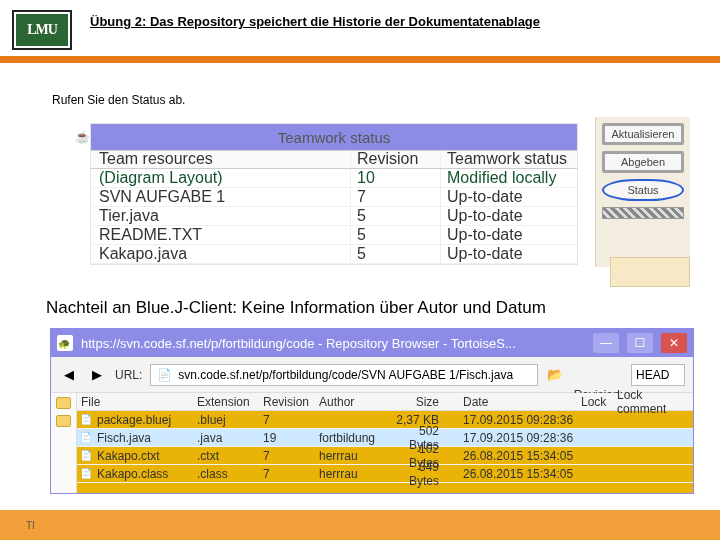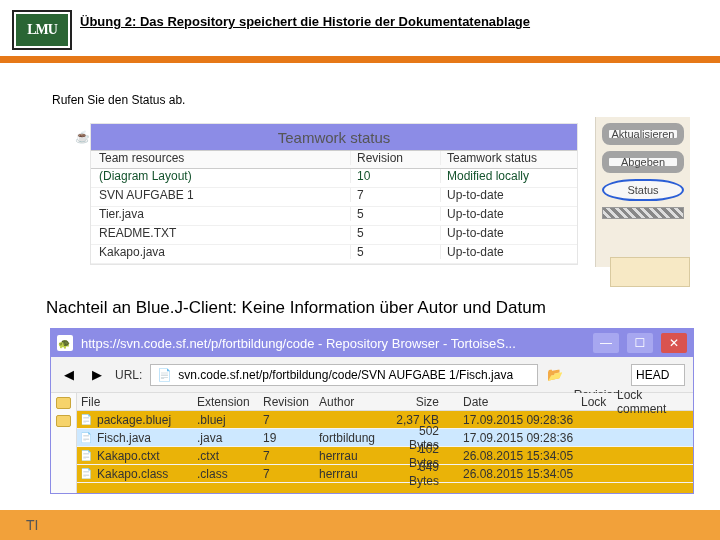--- a/index.html
+++ b/index.html
@@ -1,43 +1,43 @@
 <!DOCTYPE html>
 <html><head>
 <meta charset="utf-8">
 <style>
   * { margin: 0; padding: 0; box-sizing: border-box; }
   body { width: 720px; height: 540px; font-family: Arial, sans-serif; background: #fff; overflow: hidden; position: relative; }
 
   
-  .header { display: flex; align-items: flex-start; padding: 10px 0 0 12px; gap: 8px; }
+  .header { display: flex; align-items: flex-start; padding: 10px 0 0 12px; gap: 18px; }
   .logo { width: 60px; height: 40px; border: 2px solid #222; display: flex; align-items: center; justify-content: center; padding: 2px; }
   .logo-inner { width: 100%; height: 100%; background: #2a6534; display: flex; align-items: center; justify-content: center; color: #fff; font-weight: bold; font-size: 14px; letter-spacing: -1px; font-family: Georgia, serif; }
   .title { font-size: 13px; font-weight: bold; text-decoration: underline; line-height: 1.3; padding-top: 4px; }
   .orange-bar { height: 7px; background: #e67817; margin-top: 6px; }
 
   
   .body-text { padding: 30px 0 10px 52px; font-size: 12px; }
 
   
   .shot1 { position: relative; margin: 6px 30px 16px 50px; height: 145px; }
   .shot1-left { position: absolute; left: 40px; top: 0; width: 488px; background: #fff; border: 1px solid #e5e5e5; }
   .shot1-wintitle { height: 26px; background: #8c8ce6; display: flex; align-items: center; position: relative; }
   .java-icon { position: absolute; left: -18px; top: 3px; width: 20px; height: 20px; display:flex; align-items:center; justify-content:center; font-size:12px; }
   .shot1-wintitle-text { flex: 1; text-align: center; color: #555; font-size: 15px; }
-  .shot1-head, .shot1-row { display: flex; font-size: 12px; height: 19px; align-items: flex-start; }
+  .shot1-head, .shot1-row { display: flex; font-size: 16px; height: 19px; align-items: flex-end; }
   .shot1-head { border-top: 1px solid #ccc; border-bottom: 1px solid #ccc; color: #333; background:#fafafa; }
   .shot1-c1 { width: 260px; padding-left: 8px; border-right: 1px solid #eee; }
   .shot1-c2 { width: 90px; padding-left: 6px; border-right: 1px solid #eee; }
   .shot1-c3 { flex: 1; padding-left: 6px; }
   .shot1-row { border-bottom: 1px solid #f0f0f0; color: #333; }
   .row-green { color: #14532d; }
 
   .shot1-right { position: absolute; right: 0; top: -6px; width: 95px; height: 150px; background: #f3ede0; border-left: 1px solid #d9d3c4; padding: 6px 6px; }
-  .rbtn { height: 22px; background: #f7f7f7; border: 7px solid #a3a3a3; border-radius: 8px; font-size: 11px; color: #444; display:flex; align-items:center; justify-content:center; margin-bottom: 6px; }
+  .rbtn { height: 22px; background: #f7f7f7; border: 3px solid #a3a3a3; border-radius: 2px; font-size: 11px; color: #444; display:flex; align-items:center; justify-content:center; margin-bottom: 6px; }
   .rbtn.circled { border: 2px solid #2a5ed6; border-radius: 50% / 60%; }
   .hatch { height: 12px; margin-top: 6px; background: repeating-linear-gradient(45deg,#888 0,#888 3px,#ddd 3px,#ddd 6px); border:1px solid #999; }
   .beige-block { position:absolute; right:0; bottom:-20px; width:80px; height:30px; background:#f7e9c5; border:1px solid #d9caa0; }
 
   
   .caption { padding: 14px 0 6px 46px; font-size: 17px; }
 
   
   .shot2 { margin: 4px 26px 0 50px; border: 1px solid #8c8ce6; }
   .shot2-top { height: 28px; background: #8c8ce6; display: flex; align-items: center; padding: 0 6px; gap: 8px; }
@@ -63,21 +63,21 @@
   .fl-row.sel { background:#cde8ff; }
   .fc-file { width:120px; padding-left:4px; display:flex; align-items:center; gap:4px; }
   .fc-ext { width:66px; }
   .fc-rev { width:56px; }
   .fc-auth { width:74px; }
   .fc-size { width:70px; text-align:right; padding-right:24px; }
   .fc-date { width:118px; }
   .fc-lock, .fc-lc { width:36px; }
   .file-icon { width:12px; height:12px; display:inline-flex; align-items:center; justify-content:center; font-size:10px; }
 
-  .footer-bar { position:absolute; left:0; bottom:0; height:30px; width:100%; background:#f2a13a; display:flex; align-items:center; padding-left:26px; color:#555; font-size:14px; z-index:-1; }
+  .footer-bar { position:absolute; left:0; bottom:0; height:30px; width:100%; background:#f2a13a; display:flex; align-items:center; padding-left:26px; color:#555; font-size:10px; z-index:-1; }
 </style>
 </head>
 <body>
 
 <div class="header">
   <div class="logo">
     <div class="logo-inner">LMU</div>
   </div>
   <div class="title">Übung 2: Das Repository speichert die Historie der Dokumentatenablage</div>
 </div>

